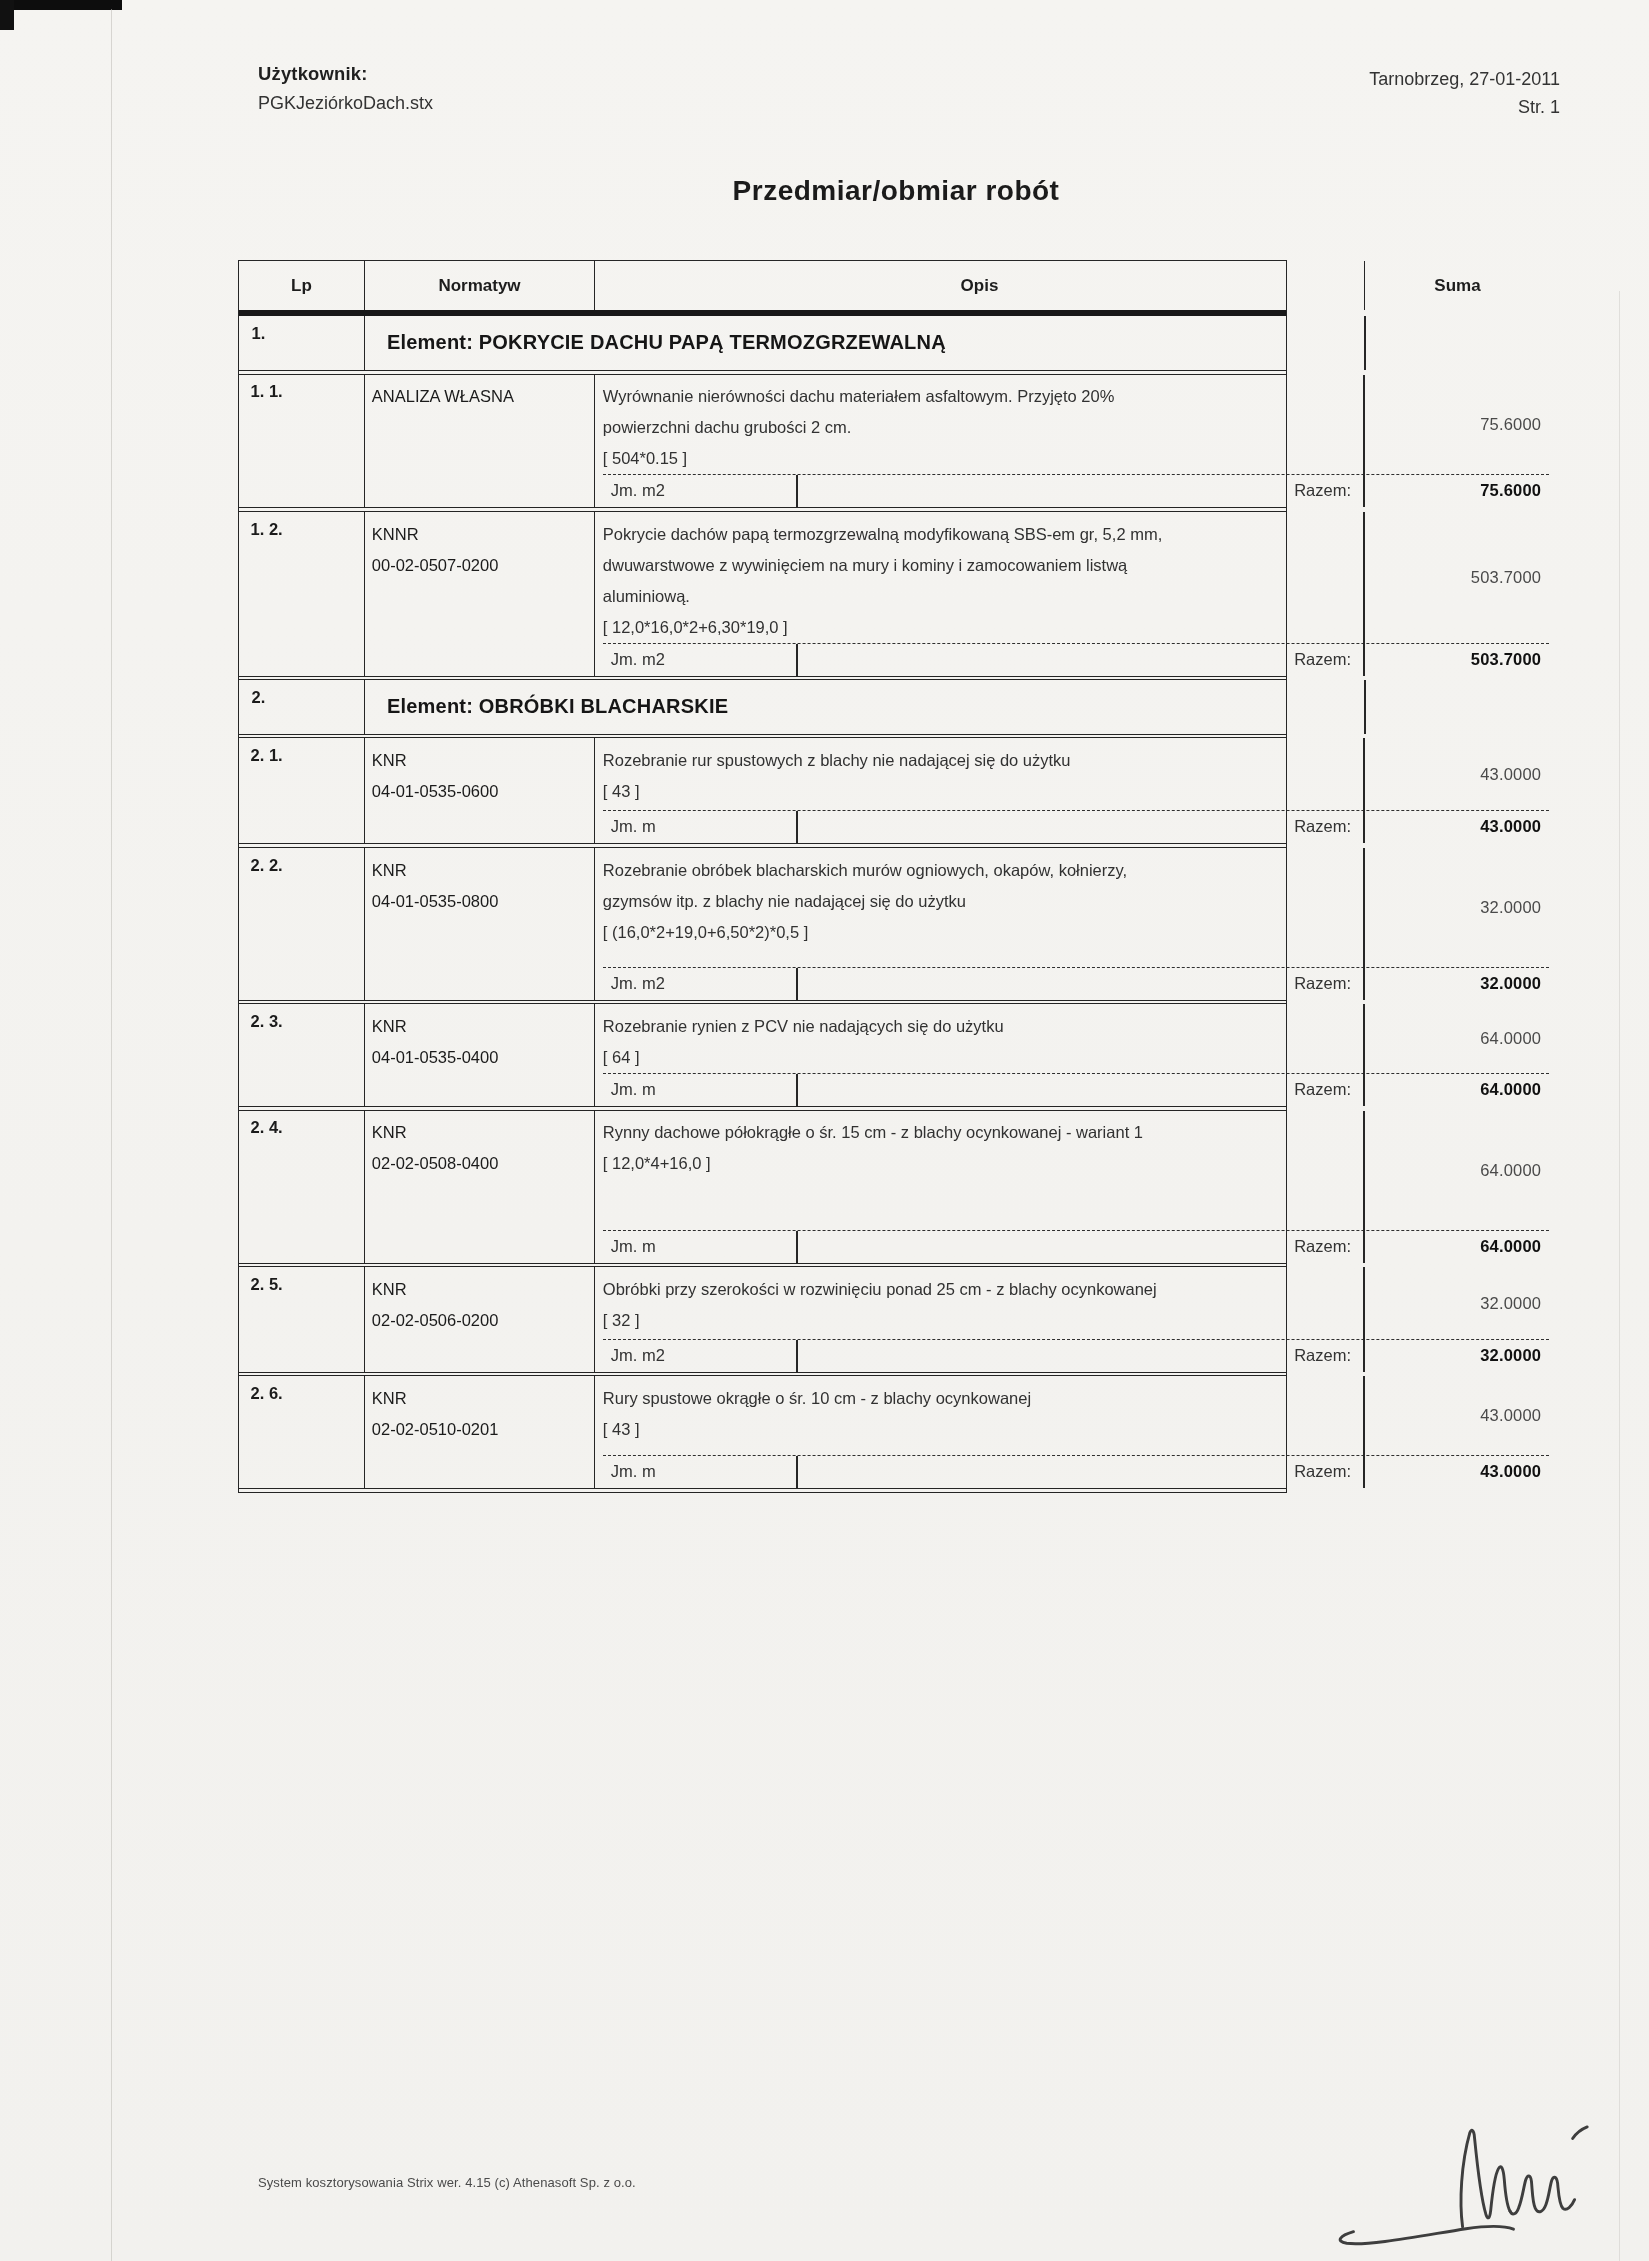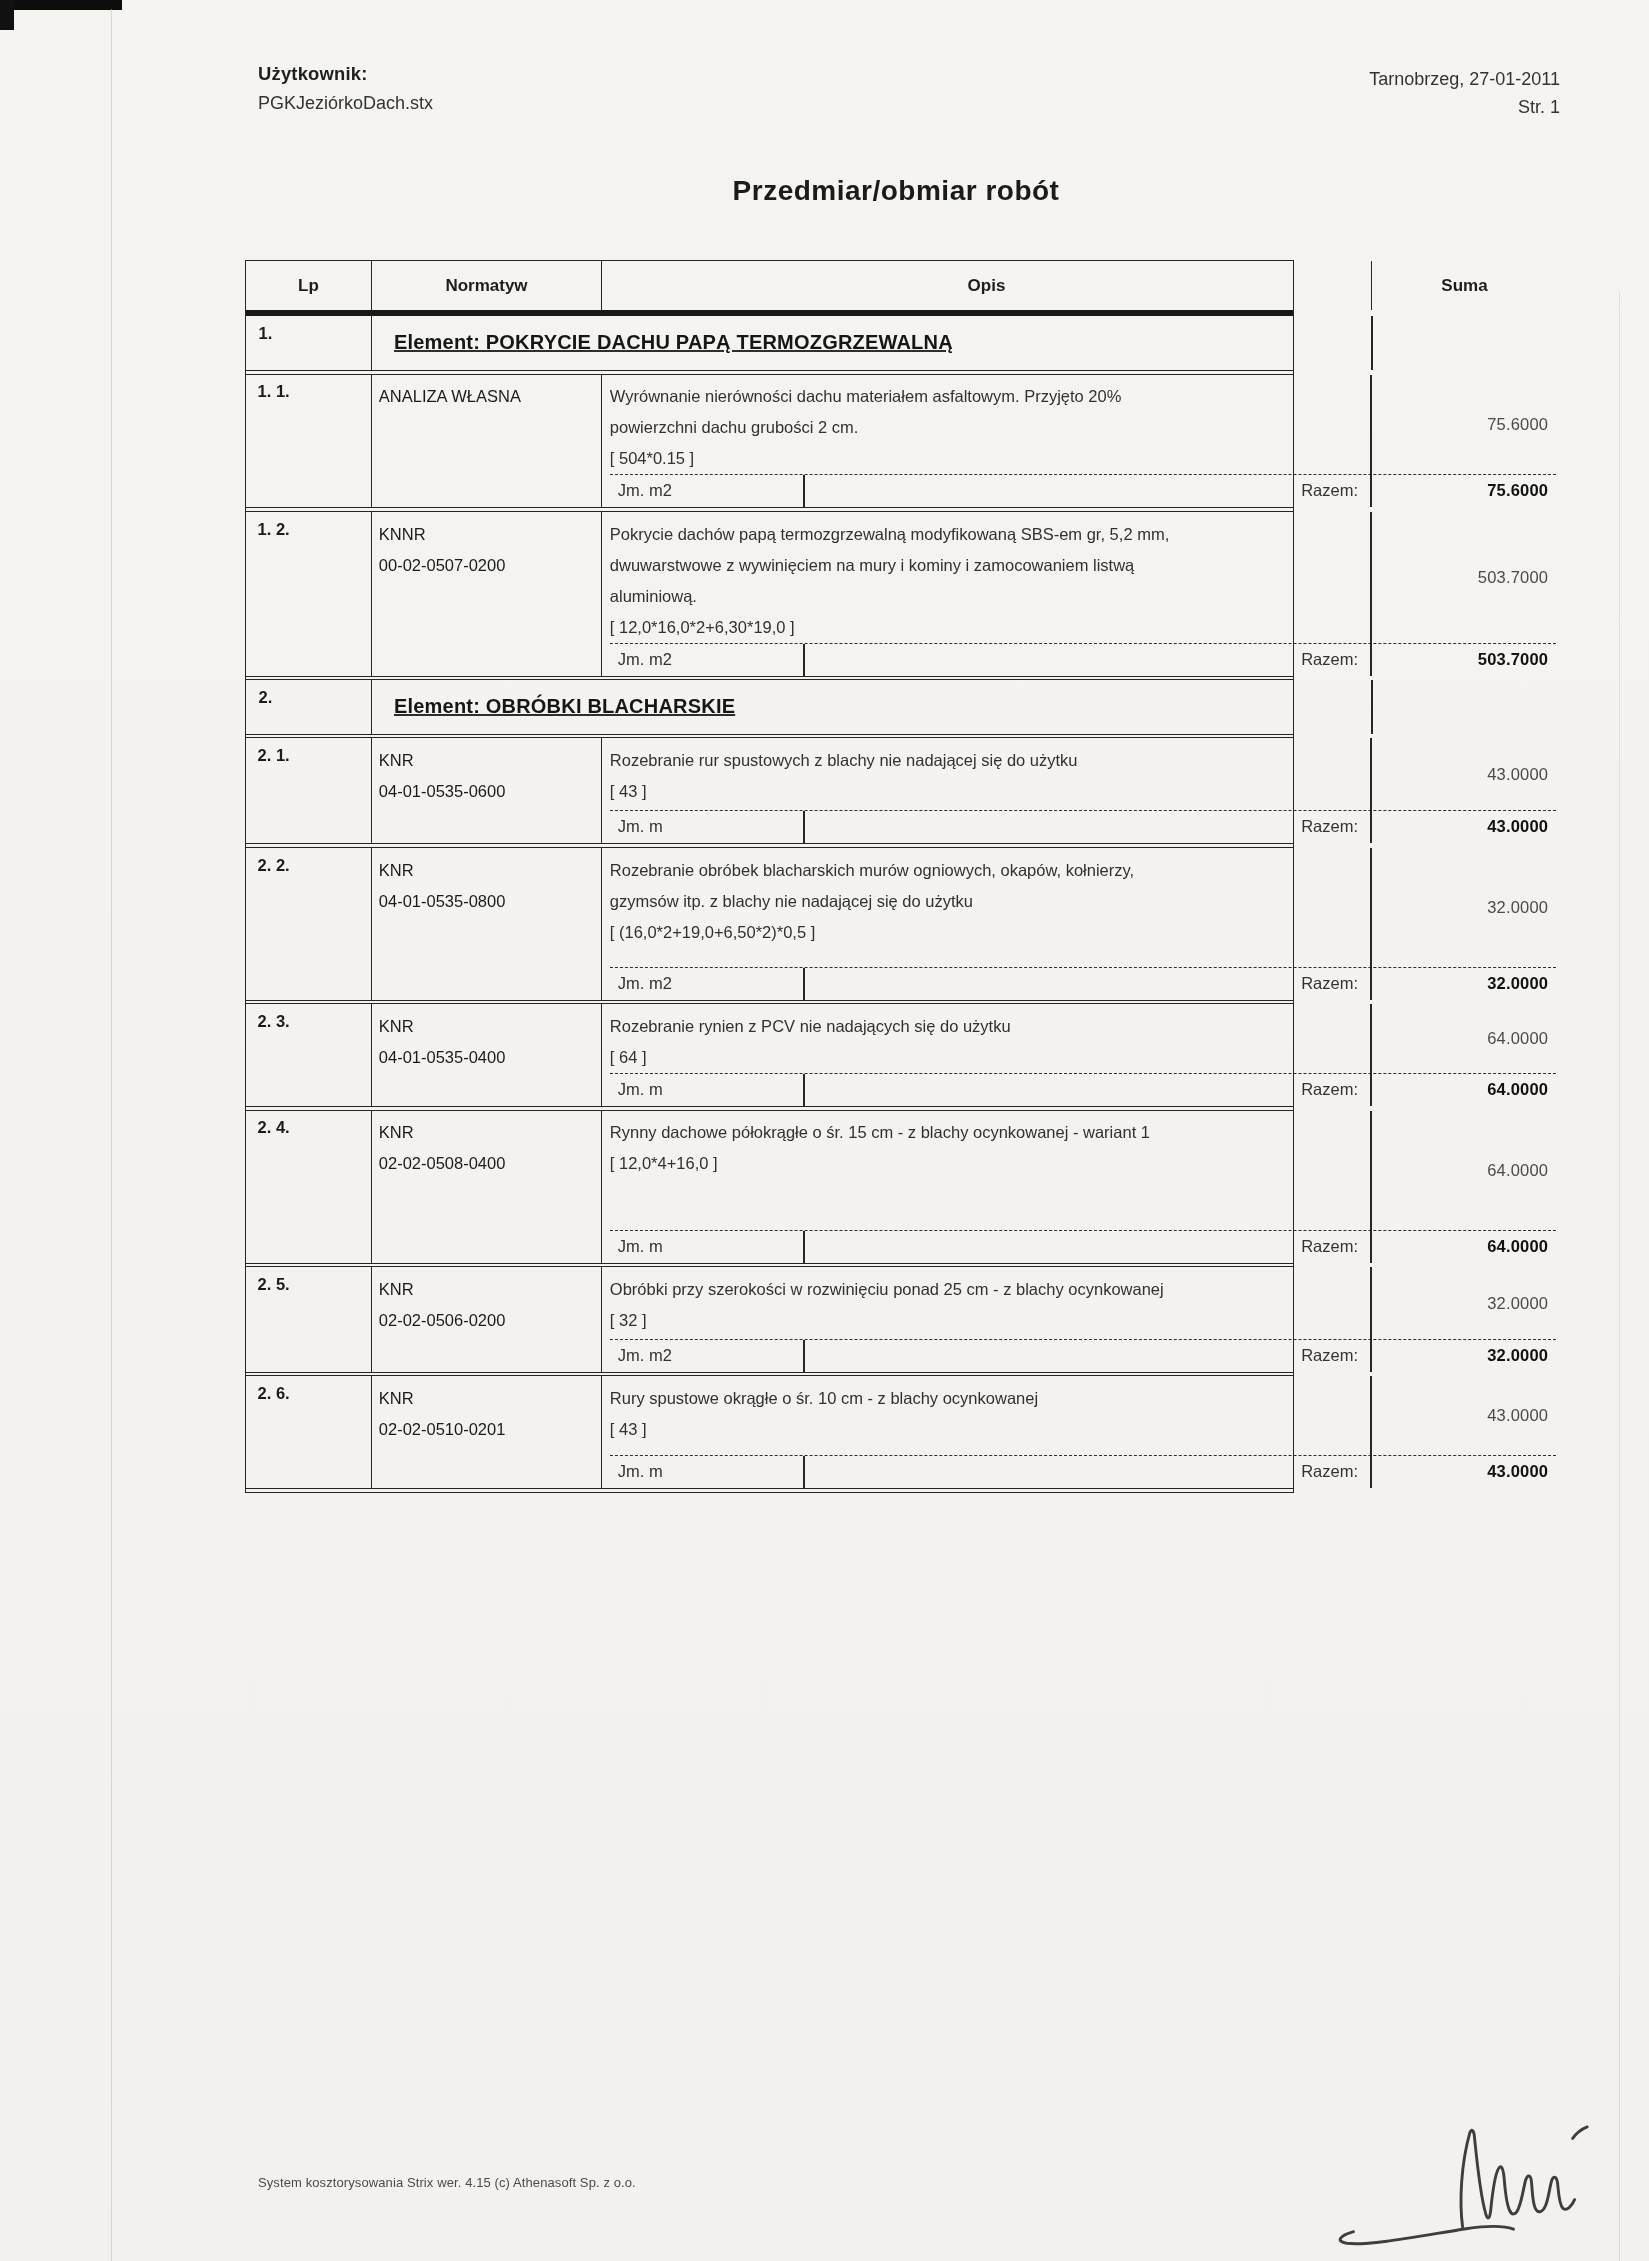--- a/index.html
+++ b/index.html
@@ -22,33 +22,33 @@
   .hdr-right .place-date{font-size:18px;color:#333;}
   .hdr-right .page-no{font-size:18px;color:#333;margin-top:6.8px;}
 
   .doc-title{
     position:absolute;left:239px;top:175px;width:1314px;text-align:center;
     font-size:28px;font-weight:bold;color:#1b1b1b;letter-spacing:0.5px;
   }
 
   
   .tbl{
-    position:absolute;left:245px;top:260px;width:1049px;
+    position:absolute;left:238px;top:260px;width:1049px;
     border:1.5px solid #262626;border-bottom:none;box-sizing:border-box;
   }
   .divthick{height:6.3px;background:#181818;}
   .div2{height:2.4px;border-top:1.5px solid #242424;border-bottom:1.5px solid #242424;}
 
   .hrow{display:grid;grid-template-columns:126px 230px 770px 185px;height:49px;}
   .hcell{font-size:17px;font-weight:bold;color:#1d1d1d;text-align:center;line-height:49px;box-sizing:border-box;}
   .hcell.b{border-right:1.5px solid #262626;}
 
   .erow{display:grid;grid-template-columns:126px 1185px;min-height:54px;}
   .erow .lp{box-sizing:border-box;border-right:1.5px solid #262626;font-size:16.5px;font-weight:bold;color:#1b1b1b;padding:7.8px 0 0 12.6px;}
-  .erow .main-el{position:relative;text-decoration:underline;}
+  .erow .main-el{position:relative;}
   .erow .main-el::after{content:"";position:absolute;left:999px;top:0;bottom:0;width:1.5px;background:#262626;}
   .erow .etitle{font-size:20px;font-weight:bold;color:#161616;padding:14.6px 0 0 22px;letter-spacing:0.2px;}
 
   .irow{display:grid;grid-template-columns:126px 230px 954px;}
   .irow .lp{box-sizing:border-box;border-right:1.5px solid #262626;font-size:16.5px;font-weight:bold;color:#1b1b1b;padding:7.8px 0 0 11.6px;}
   .irow .norm{box-sizing:border-box;border-right:1.5px solid #262626;font-size:16.5px;font-weight:normal;color:#1b1b1b;padding:6.8px 4.9px 0 6.8px;line-height:31px;}
   .irow .main{position:relative;}
   .irow .main::after{content:"";position:absolute;left:768px;top:0;bottom:0;width:1.5px;background:#262626;}
 
   .desc-area{display:flex;}

